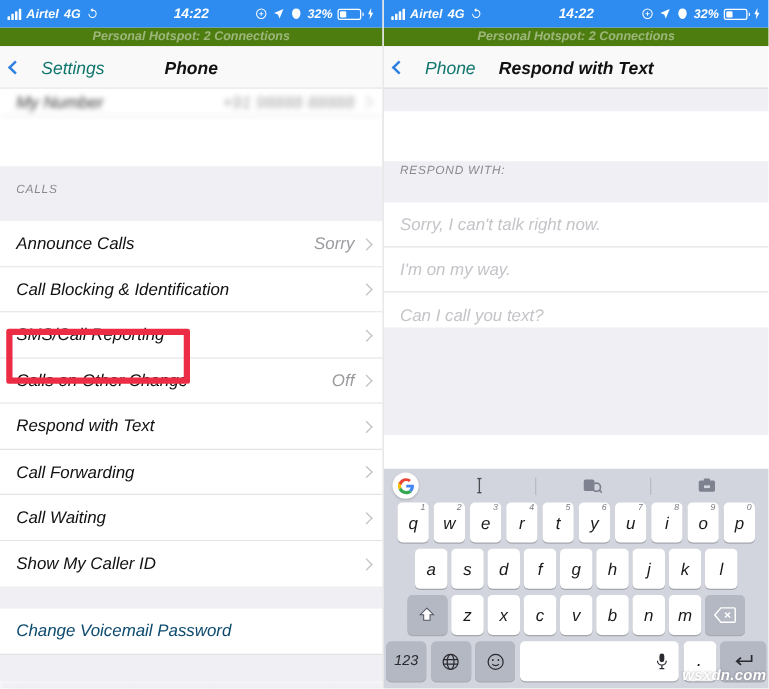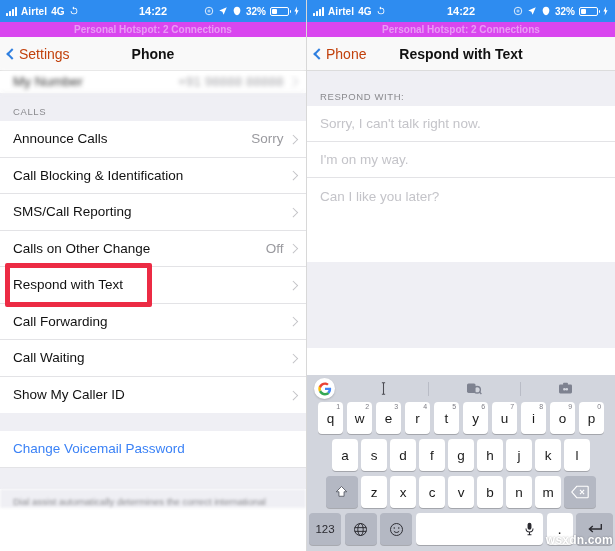--- a/index.html
+++ b/index.html
@@ -2,21 +2,21 @@
 <html><head>
 <meta charset="utf-8">
 <style>
   * { box-sizing: border-box; margin: 0; padding: 0; }
   html, body {
     width: 615px; height: 551px;
     background: #ffffff;
     font-family: "Liberation Sans", sans-serif;
     overflow: hidden;
   }
-  .screens { display: flex; width: 615px; height: 551px; }
+  .screens { display: flex; width: 615px; height: 551px; font-style: italic; }
   .screen { position: relative; height: 551px; overflow: hidden; background: #fff; }
   .screen-left  { width: 307px; border-right: 1px solid #d8d8d8; }
   .screen-right { width: 308px; }
 
   
   .statusbar {
     height: 22px; background: #2e8cf0; color: #ffffff;
     display: flex; align-items: center; padding: 0 6px;
     font-size: 10.5px; font-weight: bold; position: relative;
   }
@@ -32,53 +32,53 @@
   .batt-pct { font-size: 10px; font-weight: bold;}
   .batt {
     width: 19px; height: 9px; border: 1px solid #fff; border-radius: 2px;
     position: relative; display: inline-block;
   }
   .batt::after{content:"";position:absolute;right:-3px;top:2.5px;width:1.5px;height:3px;background:#fff;border-radius:0 1px 1px 0;}
   .batt .fill{position:absolute;left:1px;top:1px;bottom:1px;width:32%;background:#fff;border-radius:1px;}
 
   
   .hotspot {
-    height: 15px; background: #d946ef; color: rgba(255,255,255,.45);
+    height: 15px; background: #4d7c0f; color: rgba(255,255,255,.45);
     font-size: 10px; text-align: center; line-height: 15px; font-weight: 600;
   }
 
   
   .navbar {
     height: 34px; background: #f9f9f9; border-bottom: 1px solid #dcdcdc;
     display: flex; align-items: center; position: relative; padding: 0 8px;
   }
-  .nav-back { display: flex; align-items: center; color: #c2410c; font-size: 14px; gap: 3px; cursor: pointer;}
+  .nav-back { display: flex; align-items: center; color: #0f766e; font-size: 14px; gap: 17px; cursor: pointer;}
   .chev-left { width: 8px; height: 8px; border-left: 2.2px solid #2f7fe0; border-bottom: 2.2px solid #2f7fe0; transform: rotate(45deg); display:inline-block;}
   .nav-title { position: absolute; left: 0; right: 0; text-align: center; font-size: 14px; font-weight: bold; color: #111; pointer-events:none;}
 
   
   .group-header {
     background: #efeff4; color: #8a8a8e; font-size: 9.5px;
-    letter-spacing: .6px; padding: 13px 13px 4px 13px; text-transform: uppercase;
+    letter-spacing: .6px; padding: 13px 13px 20px 13px; text-transform: uppercase; margin-top: 40px;
   }
   .group-gap { background: #efeff4; }
   .row {
     background: #fff; display: flex; align-items: center;
     padding: 0 10px 0 13px; height: 36.5px; position: relative;
     border-bottom: 1px solid #e3e3e6; font-size: 13.5px; color: #111; justify-content: center;
   }
   .row:last-child { border-bottom: none; }
   .row .label { flex: 1; }
   .row .value { color: #9a9a9f; font-size: 13.5px; margin-right: 6px; }
   .chev-right { width: 6.5px; height: 6.5px; border-top: 1.7px solid #c3c3c7; border-right: 1.7px solid #c3c3c7; transform: rotate(45deg); }
 
   
   .row-blur { filter: blur(2.1px); opacity: .85; height: 22px; border-bottom: 1px solid #e3e3e6;}
 
-  .link-row { color: #3b82f6; }
+  .link-row { color: #0c4a6e; }
   .switch {
     width: 38px; height: 22px; border-radius: 11px; background: #4cd662; position: relative;
   }
   .switch .knob { position:absolute; top:1.5px; right:1.5px; width:19px;height:19px;border-radius:50%;background:#fff;box-shadow:0 1px 2px rgba(0,0,0,.25);}
   .footnote {
     background: #efeff4; color: #8a8a8e; font-size: 9.5px; padding: 6px 13px 0 13px;
     line-height: 1.45; filter: blur(1.6px);
   }
 
   
@@ -317,21 +317,21 @@
     <div class="group-header" style="padding-top:2px">RESPOND WITH:</div>
 
     <div class="respond-list">
       <div class="respond-row">
         <span>Sorry, I can't talk right now.</span>
       </div>
       <div class="respond-row">
         <span>I'm on my way.</span>
       </div>
       <div class="respond-row">
-        <span>Can I like you later?</span>
+        <span>Can I call you text?</span>
       </div>
     </div>
 
 
     <div class="pane-filler" style="position:absolute;left:0;right:0;top:262px;bottom:203px;"></div>
 
     <div class="kb">
 
       <div class="kb-toolbar">
         <div class="g-logo">

